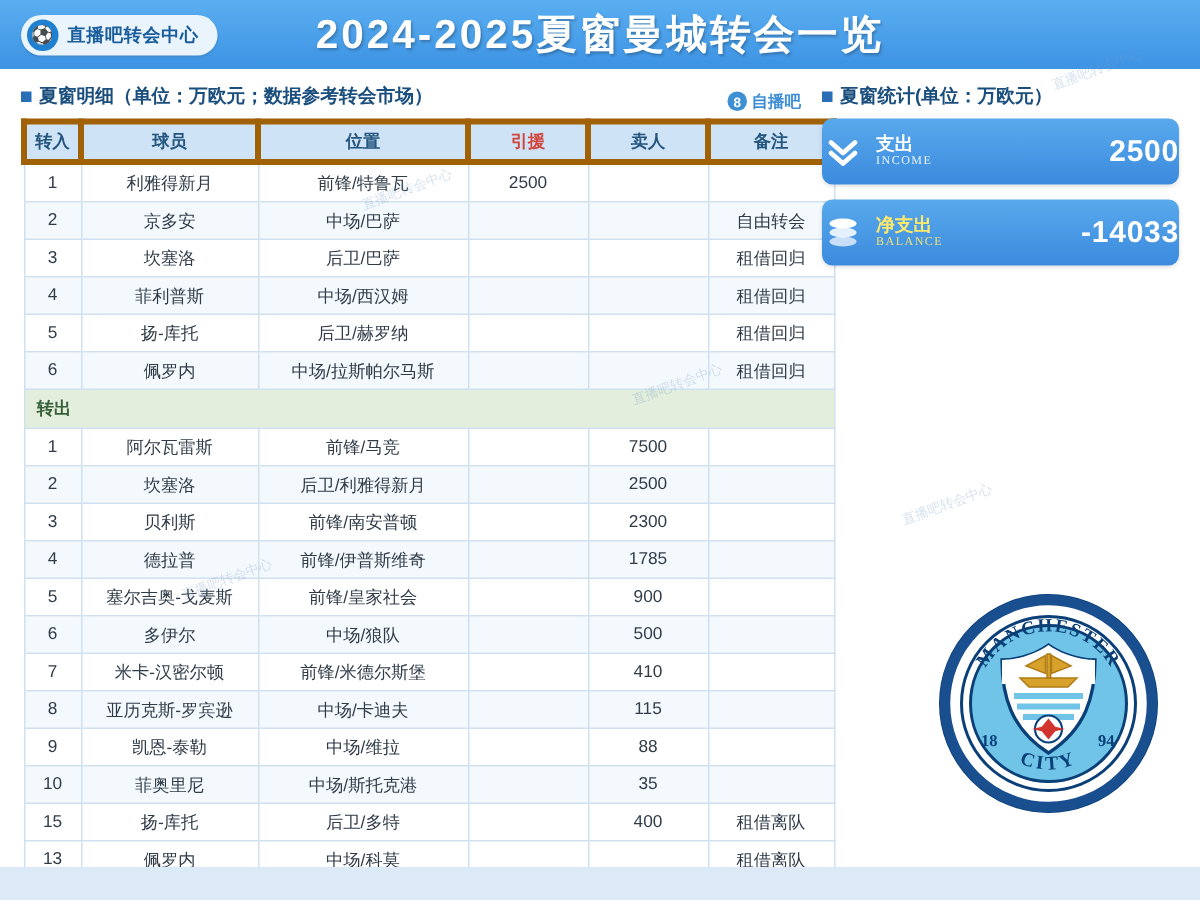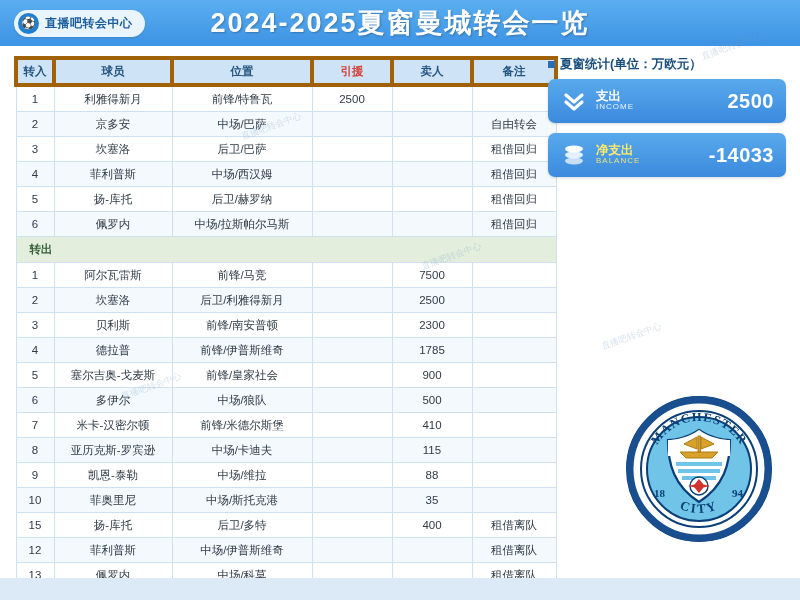--- a/index.html
+++ b/index.html
@@ -141,21 +141,21 @@
     color: #2f3b47;
     height: 22px;
     border: 1px solid #cfe0f0;
     text-align: center;
     background: #ffffff;
   }
   table.tbl tr.alt td { background: #f4f9fe; }
   table.tbl tr.band td {
     background: #e3eedd;
     text-align: left;
-    padding-left: 13px;
+    padding-left: 8px;
     font-weight: bold;
     color: #37603a;
     height: 23px;
   }
   .c-idx { width: 38px; }
   .c-player { width: 118px; }
   .c-pos { width: 140px; }
   .c-fee { width: 80px; }
   .c-seller { width: 80px; }
   .c-note { width: 84px; }
@@ -163,36 +163,36 @@
   
   .stat-card {
     position: relative;
     height: 44px;
     border-radius: 7px;
     background: linear-gradient(180deg, #59a9ec 0%, #3b8ade 100%);
     color: #fff;
     display: flex;
     align-items: center;
     margin-bottom: 10px;
-    padding: 0 12px;
+    padding: 0 0;
     box-sizing: border-box;
     box-shadow: 0 1px 3px rgba(0,0,0,.15);
   }
   .stat-icon {
     width: 28px;
     height: 28px;
     display: flex;
     align-items: center;
     justify-content: center;
     margin-right: 8px;
     flex: 0 0 auto;
   }
   .stat-labels { flex: 1 1 auto; line-height: 1.05; }
   .stat-cn { font-size: 12.5px; font-weight: bold; }
-  .stat-en { font-size: 8px; letter-spacing: 1px; opacity: .9; }
+  .stat-en { font-size: 8px; letter-spacing: 1px; opacity: .9; font-family: Liberation Serif, serif; }
   .stat-val {
     font-size: 20px;
     font-weight: bold;
     letter-spacing: .5px;
   }
   .stat-card.highlight .stat-cn { color: #ffe96b; }
   .stat-card.highlight .stat-en { color: #ffe96b; }
 
   
   .crest-wrap {
@@ -228,20 +228,30 @@
     <div class="brand">
       <span class="brand-badge">⚽</span>
       <span class="brand-text">直播吧转会中心</span>
     </div>
     <div class="header-title">2024-2025夏窗曼城转会一览</div>
   </div>
 
   <div class="body-wrap">
 
     <div class="left-col">
+      <div class="title-row">
+        <div class="section-title">
+          <span class="sq"></span>
+          <span>夏窗明细（单位：万欧元；数据参考转会市场）</span>
+        </div>
+        <div class="watermark-tag">
+          <span class="wm-circle">8</span>
+          <span>自播吧</span>
+        </div>
+      </div>
 
       <table class="tbl">
         <colgroup>
           <col class="c-idx">
             <col class="c-player">
             <col class="c-pos">
           <col class="c-fee">
             <col class="c-seller">
             <col class="c-note">
         </colgroup>
@@ -389,28 +399,20 @@
               <td></td>
               <td>35</td>
               <td></td>
             </tr>
           <tr>
               <td>15</td>
               <td>扬-库托</td>
               <td>后卫/多特</td>
               <td></td>
               <td>400</td>
-              <td>租借离队</td>
-            </tr>
-          <tr class="alt">
-              <td>12</td>
-              <td>菲利普斯</td>
-              <td>中场/伊普斯维奇</td>
-              <td></td>
-              <td></td>
               <td>租借离队</td>
             </tr>
           <tr>
               <td>13</td>
               <td>佩罗内</td>
               <td>中场/科莫</td>
               <td></td>
               <td></td>
               <td>租借离队</td>
             </tr>

